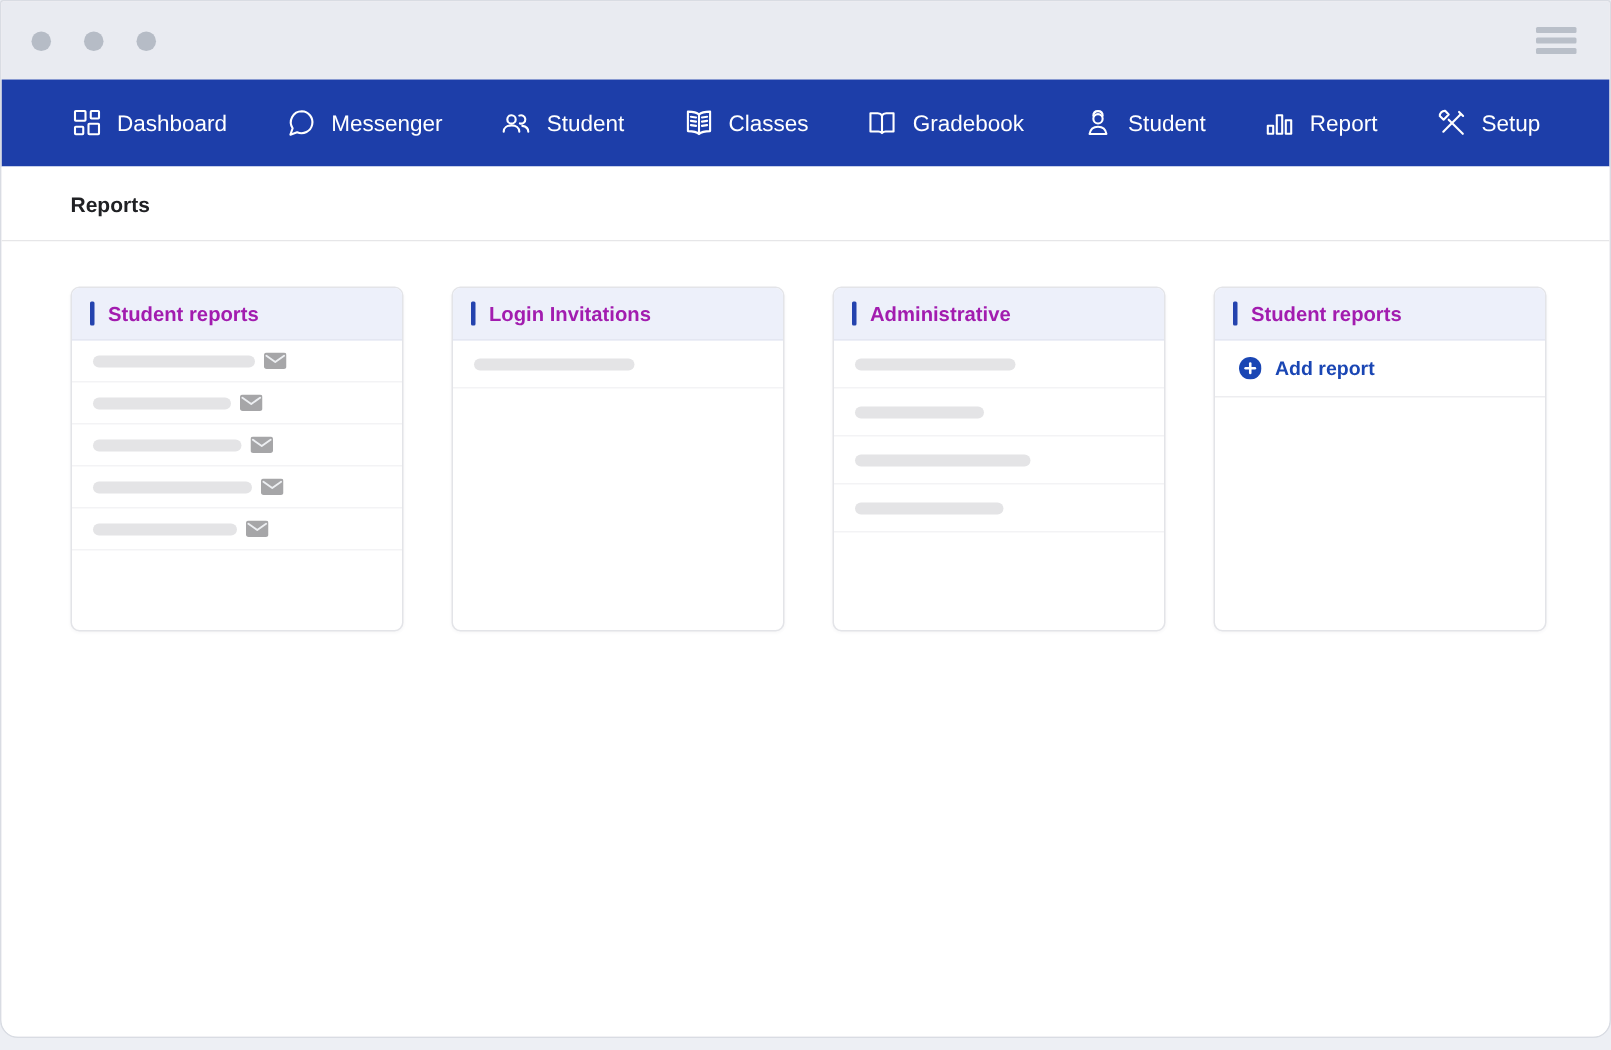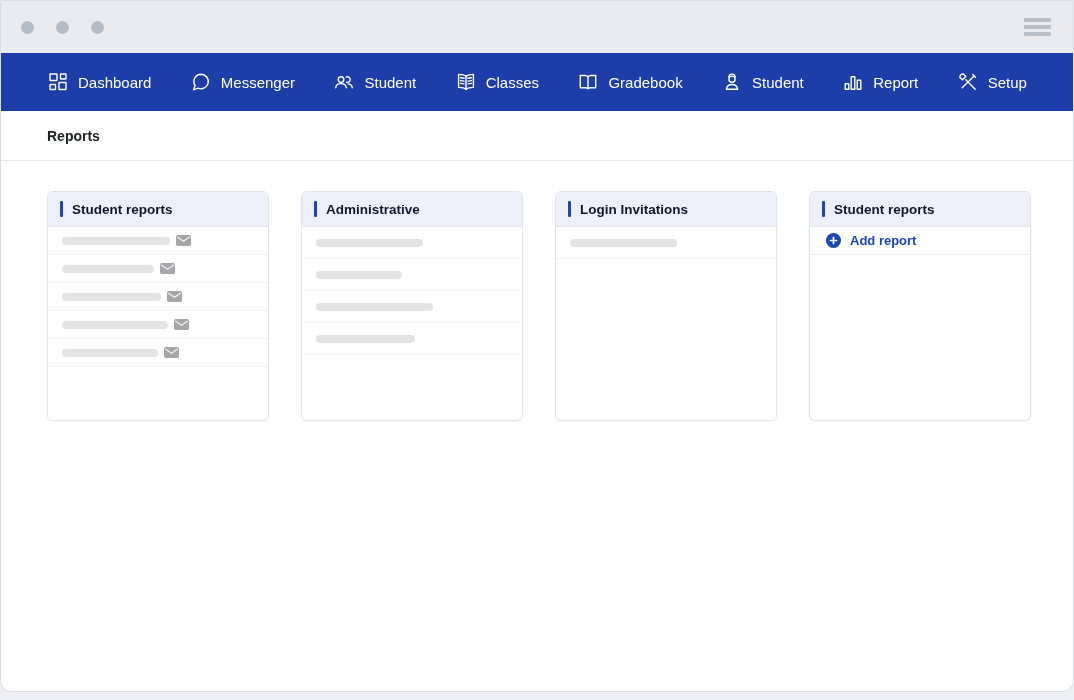--- a/index.html
+++ b/index.html
@@ -54,29 +54,29 @@
     border:1px solid #e3e4e8; border-radius:6px; overflow:hidden;
     box-shadow:0 1px 2px rgba(40,50,80,0.04);
     display:flex; flex-direction:column;
   }
   .card-header{
     height:35px; flex:0 0 35px; background:#edf0fa;
     display:flex; align-items:center; gap:9px; padding:0 12px;
     border-bottom:1px solid #e4e7f2;
   }
   .card-accent{ width:3px; height:16px; background:#2443ae; border-radius:1px; flex:0 0 3px; }
-  .card-title{ font-size:13.5px; font-weight:bold; color:#0f172a; }
+  .card-title{ font-size:13.5px; font-weight:bold; color:#a21caf; }
   .card-row{
     display:flex; align-items:center; gap:6px;
     padding:0 14px; border-bottom:1px solid #f3f3f5; cursor:pointer;
   }
   .skel-bar{ height:8px; border-radius:4px; background:#e4e4e6; }
   .mail{ display:flex; width:15px; height:11px; flex:0 0 15px; }
   .action-row{
-    height:28px; display:flex; align-items:center; gap:9px;
+    height:38px; display:flex; align-items:center; gap:9px;
     padding:0 16px; border-bottom:1px solid #ededf0; cursor:pointer;
   }
   .action-label{ font-size:13px; font-weight:bold; color:#1a46b4; }
   .plus-icon{ display:flex; width:15px; height:15px; }
 </style>
 </head>
 <body>
 
 <div class="window">
 
@@ -234,42 +234,42 @@
               <svg viewBox="0 0 15 11">
                 <rect width="15" height="11" rx="1.8" fill="#a6a6a8"></rect>
                 <path d="M1.6 2.2l5.9 4.1 5.9-4.1" fill="none" stroke="#edeff2" stroke-width="1.3" stroke-linecap="round" stroke-linejoin="round"></path>
               </svg>
             </span>
           </div>
         </div>
         <div class="card">
           <div class="card-header">
             <span class="card-accent"></span>
+            <span class="card-title">Login Invitations</span>
+          </div>
+          <div class="card-row" style="height: 32px; flex: 0 0 32px;">
+            <span class="skel-bar" style="width: 107px;"></span>
+          </div>
+        </div>
+        <div class="card">
+          <div class="card-header">
+            <span class="card-accent"></span>
             <span class="card-title">Administrative</span>
           </div>
           <div class="card-row" style="height: 32px; flex: 0 0 32px;">
             <span class="skel-bar" style="width: 107px;"></span>
           </div>
           <div class="card-row" style="height: 32px; flex: 0 0 32px;">
             <span class="skel-bar" style="width: 86px;"></span>
           </div>
           <div class="card-row" style="height: 32px; flex: 0 0 32px;">
             <span class="skel-bar" style="width: 117px;"></span>
           </div>
           <div class="card-row" style="height: 32px; flex: 0 0 32px;">
             <span class="skel-bar" style="width: 99px;"></span>
-          </div>
-        </div>
-        <div class="card">
-          <div class="card-header">
-            <span class="card-accent"></span>
-            <span class="card-title">Login Invitations</span>
-          </div>
-          <div class="card-row" style="height: 32px; flex: 0 0 32px;">
-            <span class="skel-bar" style="width: 107px;"></span>
           </div>
         </div>
         <div class="card">
           <div class="card-header">
             <span class="card-accent"></span>
             <span class="card-title">Student reports</span>
           </div>
           <div class="action-row">
             <span class="plus-icon">
               <svg viewBox="0 0 15 15">

